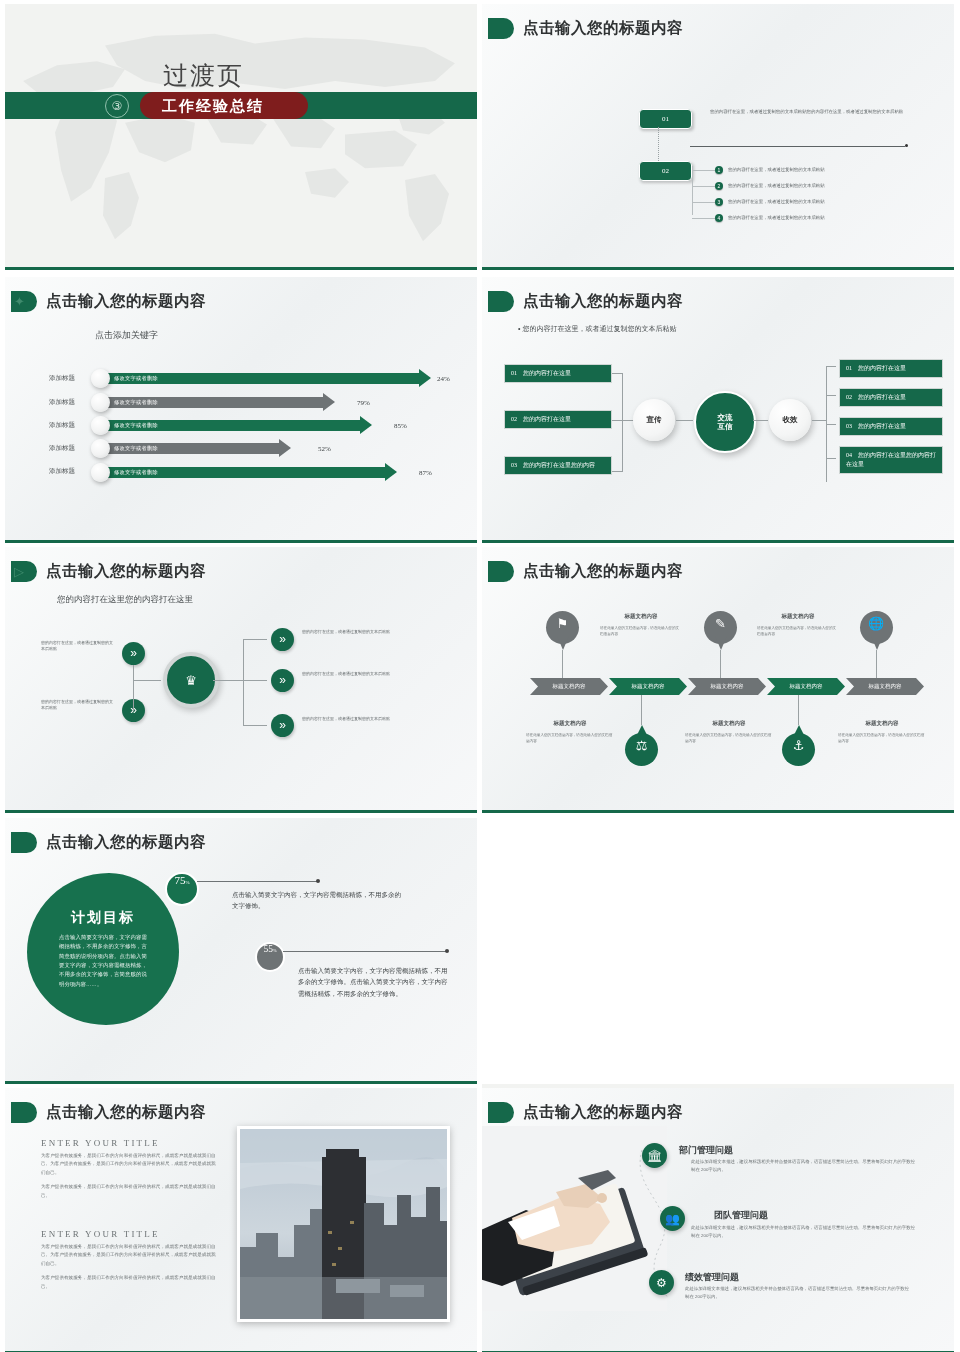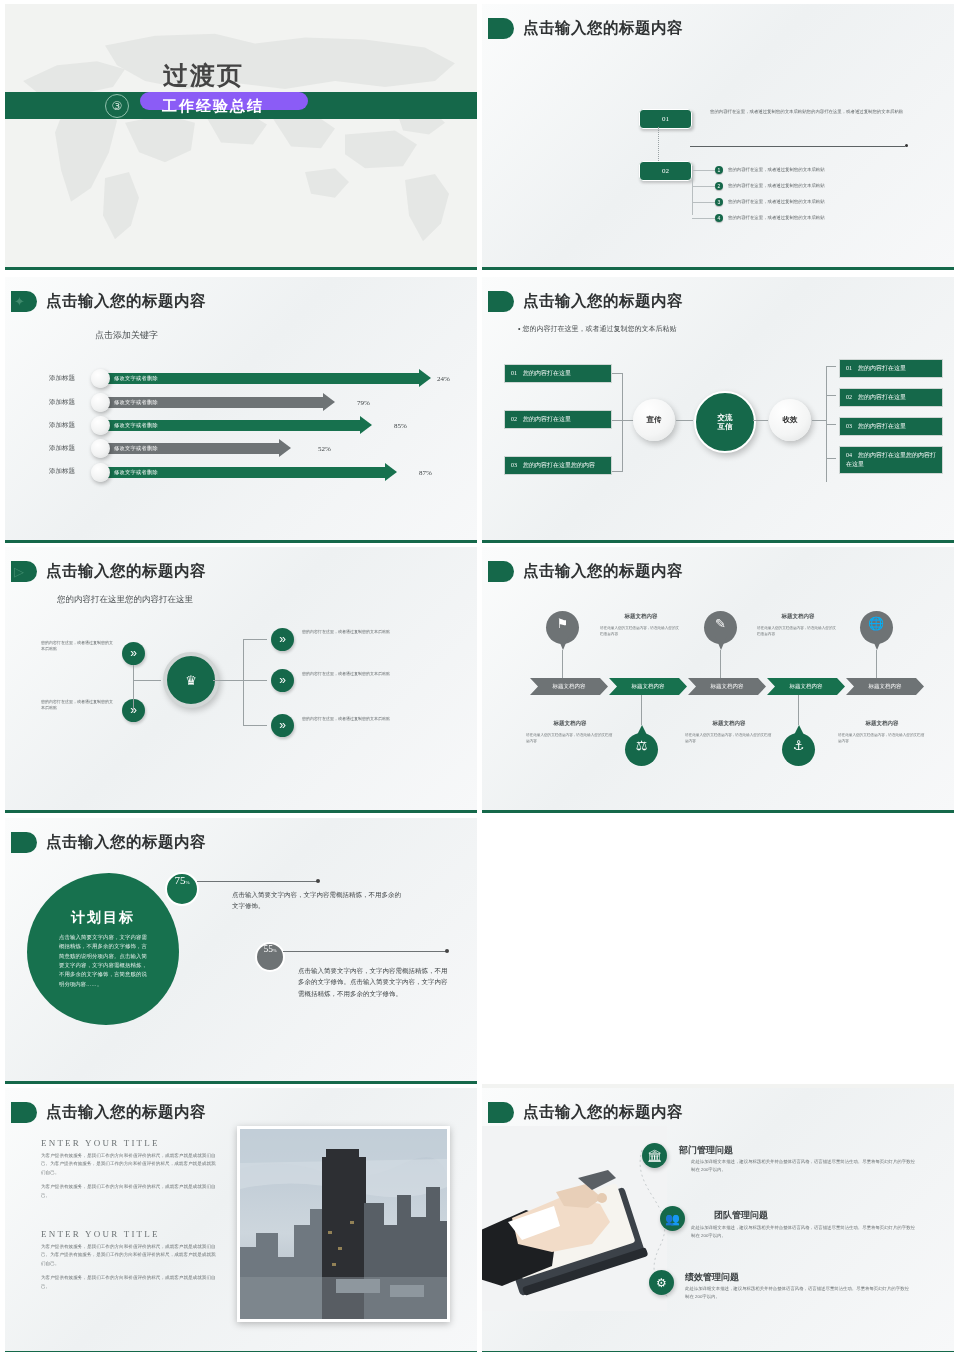--- a/index.html
+++ b/index.html
@@ -8,25 +8,25 @@
   .slide{position:absolute;width:472px;height:266px;overflow:hidden;
          background:linear-gradient(135deg,#fbfcfc 0%,#eef1f2 45%,#f7f8f9 100%);
          border-bottom:3px solid #15684a;box-sizing:border-box;}
   .slide.r0{top:4px}.slide.r1{top:277px}.slide.r2{top:547px}.slide.r3{top:818px}.slide.r4{top:1088px}
   .slide.c0{left:5px}.slide.c1{left:482px}
 
   
   .map-slide{background:#f2f3f1;position:relative}
   .map-bg{position:absolute;inset:0;opacity:.55}
   .map-bg svg{width:100%;height:100%}
-  .trans-title{position:absolute;left:158px;top:55px;font-size:25px;font-weight:bold;color:#444;letter-spacing:2px;}
+  .trans-title{position:absolute;left:158px;top:55px;font-size:25px;font-weight:normal;color:#444;letter-spacing:2px;}
   .trans-bar{position:absolute;left:0;right:0;top:88px;height:27px;background:#15684a;}
   .trans-num{position:absolute;left:100px;top:90px;width:22px;height:22px;border:1px solid #8fc0ac;border-radius:50%;
              color:#cfe3d9;font-size:12px;text-align:center;line-height:22px;}
-  .trans-pill{position:absolute;left:135px;top:88px;height:18px;background:#8b5cf6;border-radius:14px;padding:0 44px 0 22px;
+  .trans-pill{position:absolute;left:135px;top:88px;height:27px;background:#7f1d1d;border-radius:14px;padding:0 44px 0 22px;
               color:#fff;font-size:15px;line-height:27px;font-weight:bold;letter-spacing:2px;}
 
   
   .hdr{position:absolute;left:6px;top:14px;display:flex;align-items:center;}
   .hdr-cap{width:26px;height:21px;background:#15684a;border-radius:0 12px 12px 0;position:relative;overflow:hidden;}
   .hdr-cap .ic{position:absolute;left:3px;top:2px;color:#3f8b6d;font-size:13px;line-height:17px}
   .hdr-txt{margin-left:9px;font-size:15.5px;font-weight:bold;color:#2f3233;letter-spacing:.5px;}
 
   .tiny{font-size:4.4px;line-height:1.55;color:#5b6163;}
   .tiny2{font-size:4.0px;line-height:1.55;color:#5b6163;}

